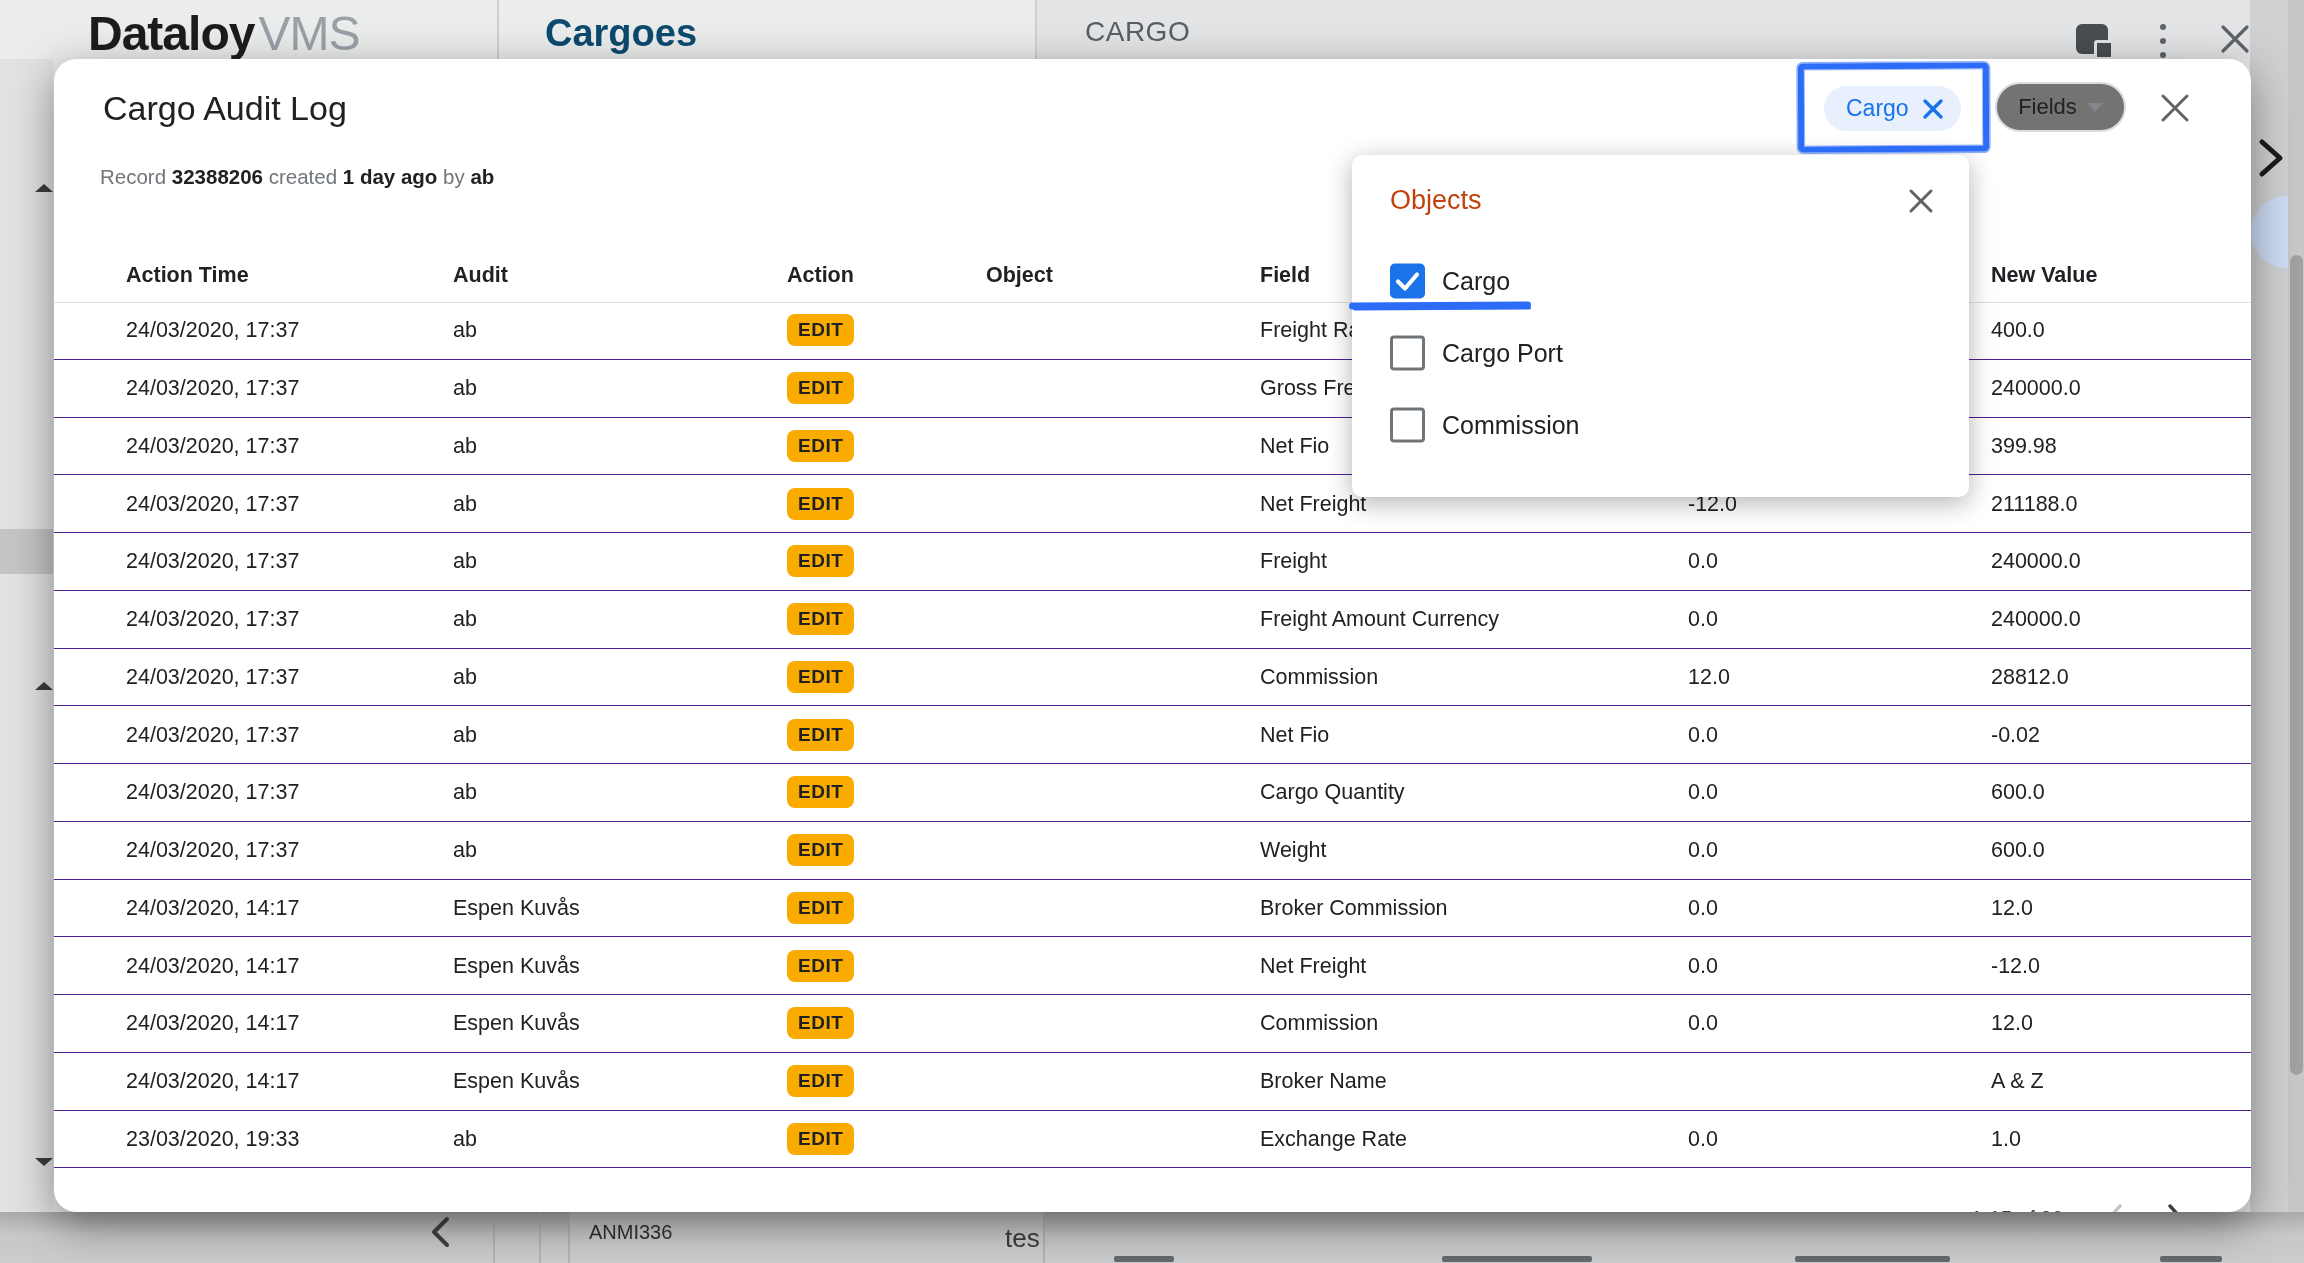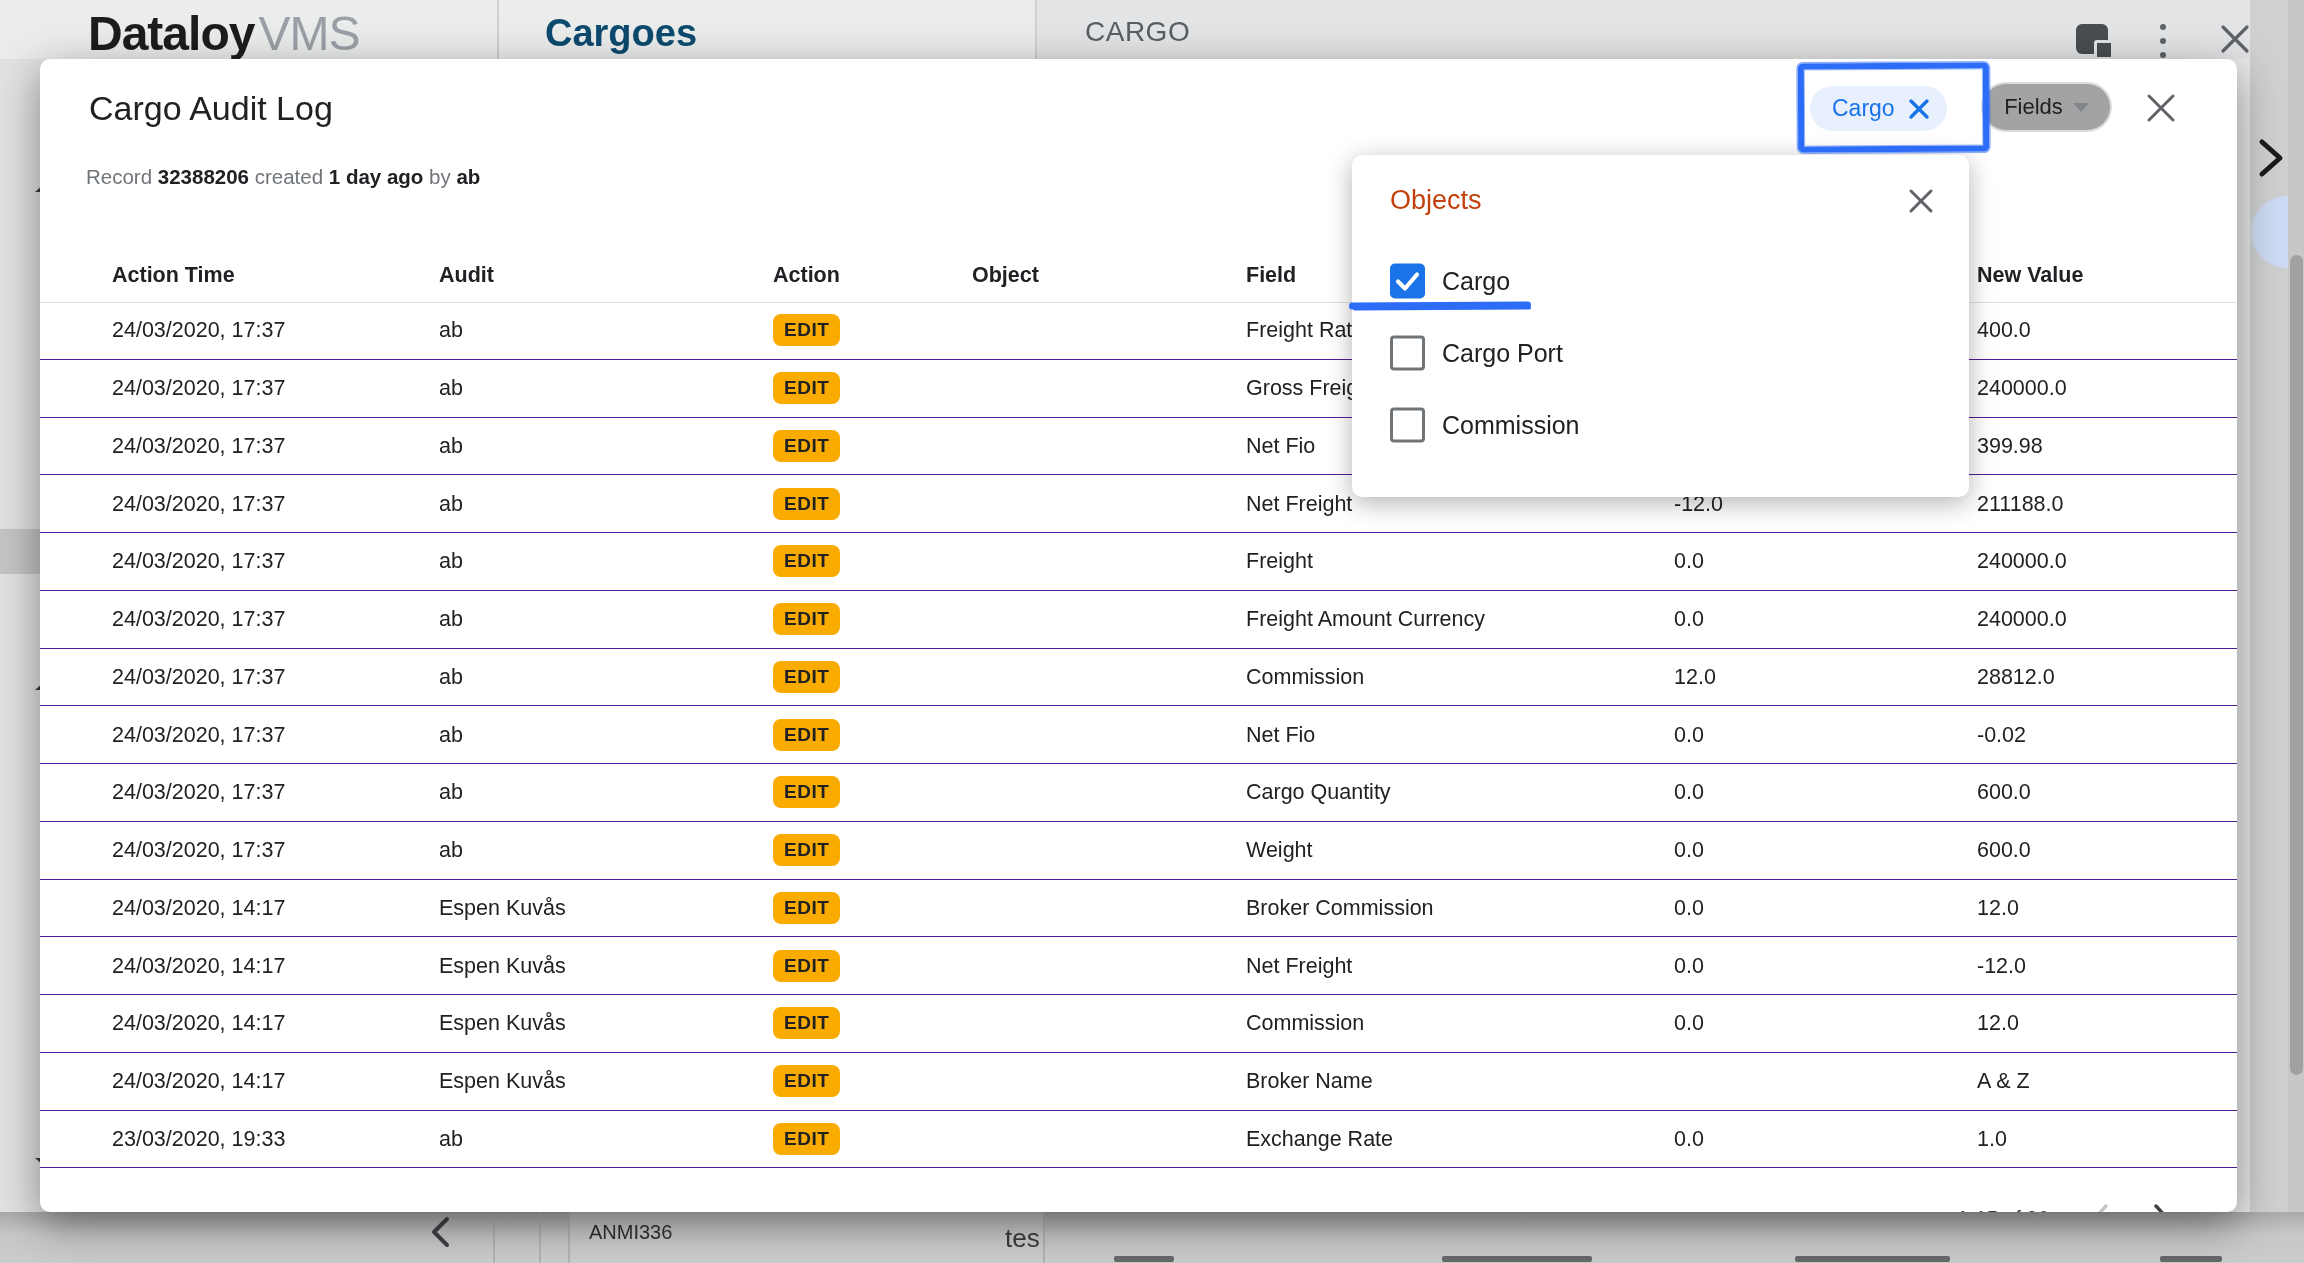--- a/index.html
+++ b/index.html
@@ -37,31 +37,31 @@
 
   .bg-bottom{left:0;top:1212px;width:2304px;height:51px;
     background:linear-gradient(#a9aaab,#c7c8c9 45%,#cbccCD);}
   .bg-bottom-cell{left:569px;top:1212px;width:474px;height:51px;background:#cccecf;opacity:.55;}
   .bb-vdiv{top:1212px;width:2px;height:51px;background:#b2b3b4;}
   .bb-text{top:1221px;font-size:20px;color:#2f3133;}
   .bb-text-sm{top:1223px;font-size:26px;color:#3a3c3e;}
   .smudge{top:1256px;height:6px;background:#55585a;opacity:.85;border-radius:2px;}
 
   
-  .modal{left:40px;top:59px;width:2197px;height:1153px;background:#fff;border-radius:10px;
+  .modal{left:54px;top:59px;width:2197px;height:1153px;background:#fff;border-radius:22px;
     box-shadow:0 12px 44px rgba(0,0,0,.42);overflow:hidden;}
   .m-title{left:49px;top:30px;font-size:34px;font-weight:500;color:#202124;}
   .m-record{left:46px;top:106px;font-size:20.5px;color:#70757a;}
   .m-record b{color:#202124;font-weight:700;}
 
   .chip{left:1770px;top:27px;height:45px;border-radius:23px;background:#e8f0fe;
     display:flex;align-items:center;padding:0 16px 0 22px;gap:12px;}
   .chip-label{color:var(--accent,#1a73e8);font-size:23px;}
   .pill{left:1941px;top:23px;width:131px;height:50px;border:2px solid #dadce0;border-radius:26px;
-    box-sizing:border-box;display:flex;align-items:center;justify-content:center;gap:10px;background:#a3a3a3;}
+    box-sizing:border-box;display:flex;align-items:center;justify-content:center;gap:10px;background:#737373;}
   .pill-label{font-size:22px;color:#202124;}
   .caret{width:0;height:0;border-left:8px solid transparent;border-right:8px solid transparent;border-top:9px solid #80868b;}
   .m-close{left:2104px;top:32px;width:34px;height:34px;}
 
   .thead-cell,.cell{position:absolute;font-size:21.5px;white-space:nowrap;}
   .thead{left:0;top:196px;width:2197px;height:47px;border-bottom:1px solid #dfe0e1;}
   .thead-cell{font-weight:700;color:#202124;top:8px;}
   .rows{left:0;top:243px;width:2197px;}
   .trow{position:relative;height:57.75px;border-bottom:1px solid #4c1d95;box-sizing:border-box;}
   .cell{top:50%;transform:translateY(-50%);color:#202124;}

